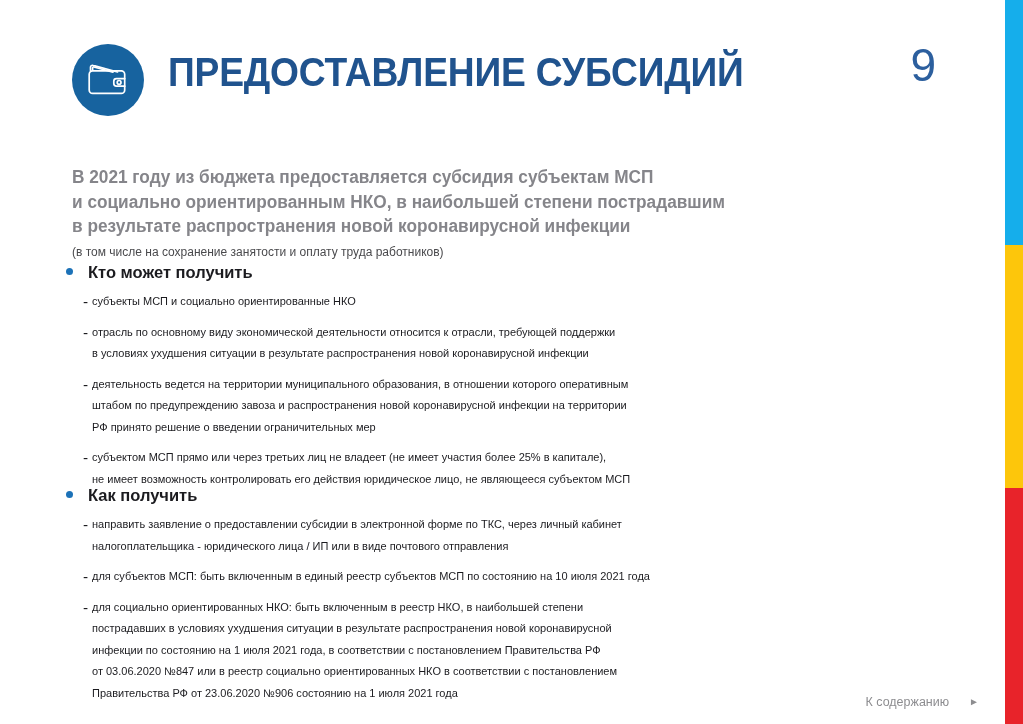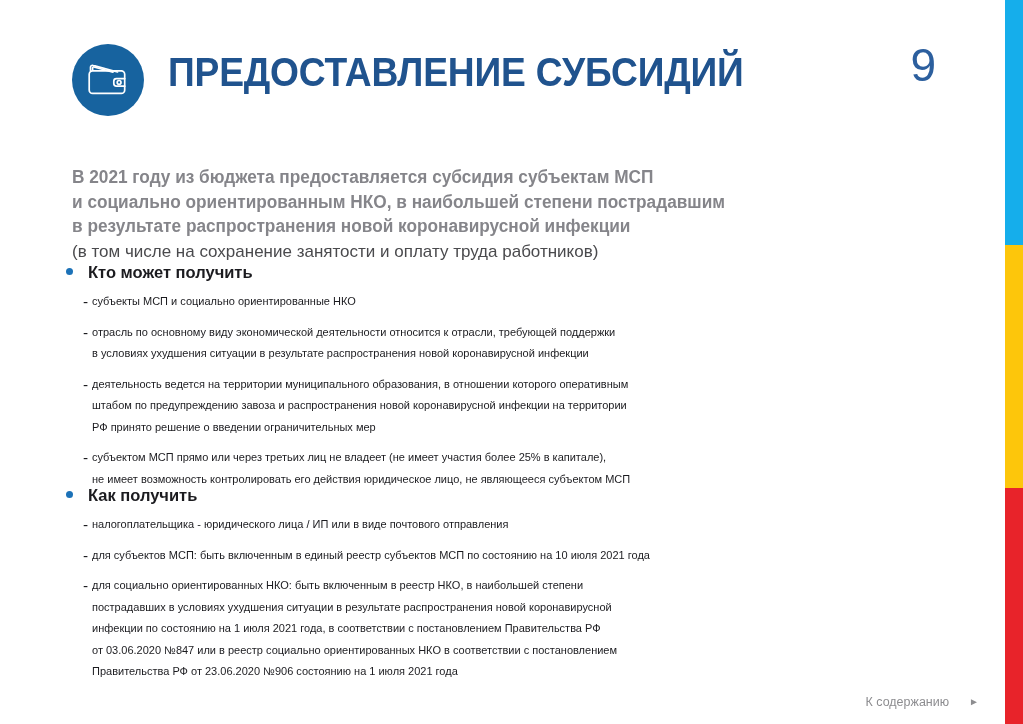--- a/index.html
+++ b/index.html
@@ -88,21 +88,21 @@
   .intro-lead {
     font-size: 17.5px;
     font-weight: bold;
     line-height: 24.5px;
     color: #85858a;
     transform: scaleX(0.985);
     transform-origin: left top;
   }
   .intro-lead div { white-space: nowrap; }
   .intro-sub {
-    font-size: 17px;
+    font-size: 12px;
     font-weight: normal;
     line-height: 22px;
     color: #4a4a4d;
     margin-top: 2px;
     white-space: nowrap;
   }
 
   
   .section {
     position: absolute;
@@ -255,20 +255,21 @@
 <div class="section section-2">
   <div class="sec-head">
     <span class="sec-bullet"></span>
     <span class="sec-title">Как получить</span>
   </div>
   <ul class="items">
 
     <li class="item">
       <span class="dash">-</span>
       <span class="item-body">
+        <div>направить заявление о предоставлении субсидии в электронной форме по ТКС, через личный кабинет</div>
         <div>налогоплательщика - юридического лица / ИП или в виде почтового отправления</div>
       </span>
     </li>
 
     <li class="item">
       <span class="dash">-</span>
       <span class="item-body">
         <div>для субъектов МСП: быть включенным в единый реестр субъектов МСП по состоянию на 10 июля 2021 года</div>
       </span>
     </li>

